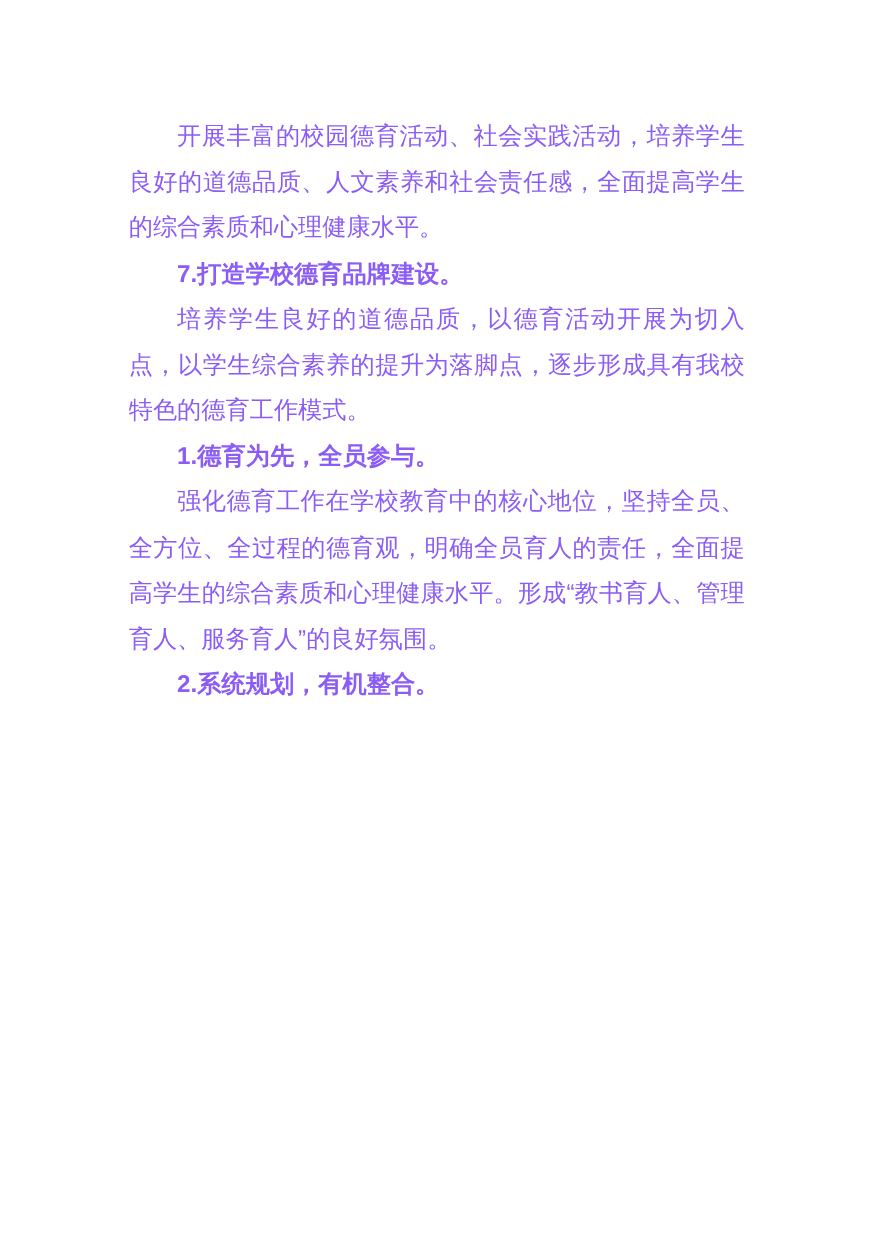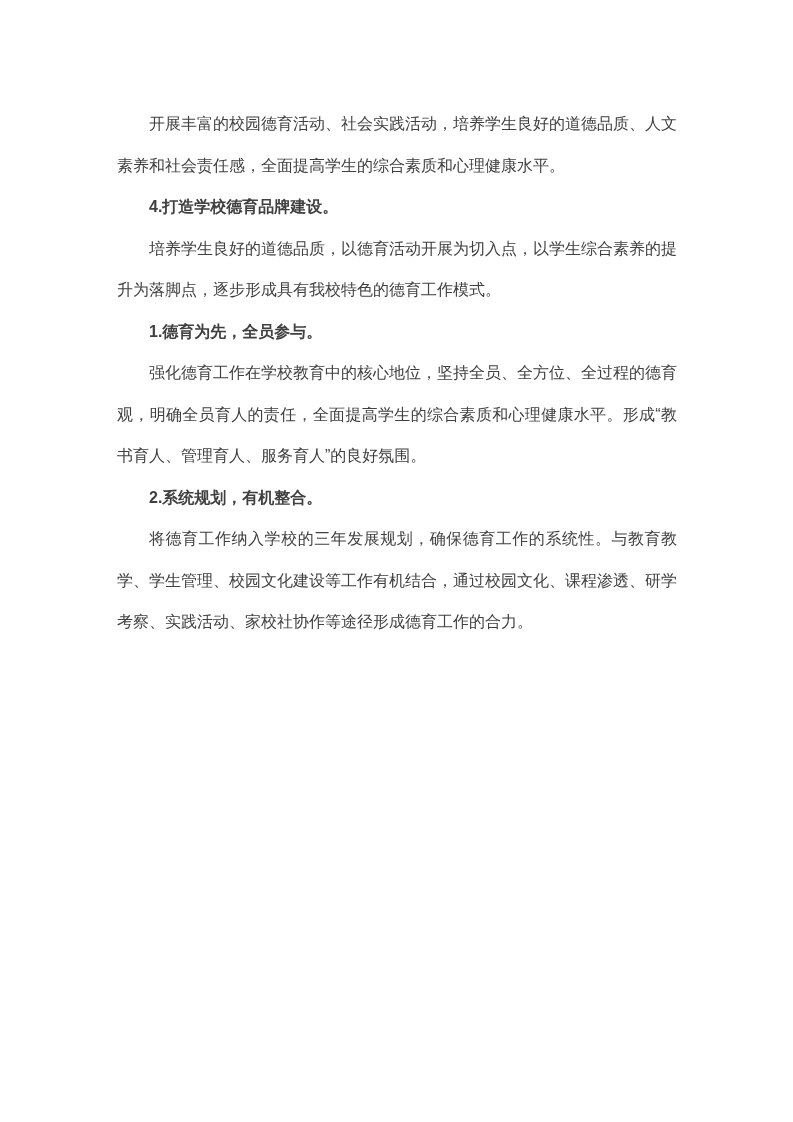--- a/index.html
+++ b/index.html
@@ -18,45 +18,44 @@
     width: 793px;
     height: 1122px;
     background: #ffffff;
     color: #000000;
   }
   .doc-content {
     position: absolute;
     left: 117px;
     top: 103px;
     width: 560px;
-    font-size: 16px;
+    font-size: 22px;
     line-height: 41.5px;
     text-align: justify;
     text-justify: inter-character;
-    color: #404040;
+    color: #8b5cf6;
     letter-spacing: 0;
   }
   .doc-content p {
     margin: 0;
     padding: 0;
     text-indent: 2em;
   }
   .doc-content p.heading {
     font-weight: 700;
   }
   .doc-content p.body-para {
     font-weight: 400;
   }
 </style>
 </head>
 <body>
 
 <div class="page">
   <div class="doc-content">
     <p class="body-para">开展丰富的校园德育活动、社会实践活动，培养学生良好的道德品质、人文素养和社会责任感，全面提高学生的综合素质和心理健康水平。</p>
-    <p class="heading">4.打造学校德育品牌建设。</p>
+    <p class="heading">7.打造学校德育品牌建设。</p>
     <p class="body-para">培养学生良好的道德品质，以德育活动开展为切入点，以学生综合素养的提升为落脚点，逐步形成具有我校特色的德育工作模式。</p>
     <p class="heading">1.德育为先，全员参与。</p>
     <p class="body-para">强化德育工作在学校教育中的核心地位，坚持全员、全方位、全过程的德育观，明确全员育人的责任，全面提高学生的综合素质和心理健康水平。形成“教书育人、管理育人、服务育人”的良好氛围。</p>
     <p class="heading">2.系统规划，有机整合。</p>
-    <p class="body-para">将德育工作纳入学校的三年发展规划，确保德育工作的系统性。与教育教学、学生管理、校园文化建设等工作有机结合，通过校园文化、课程渗透、研学考察、实践活动、家校社协作等途径形成德育工作的合力。</p>
   </div>
 </div>
 
 </body></html>

